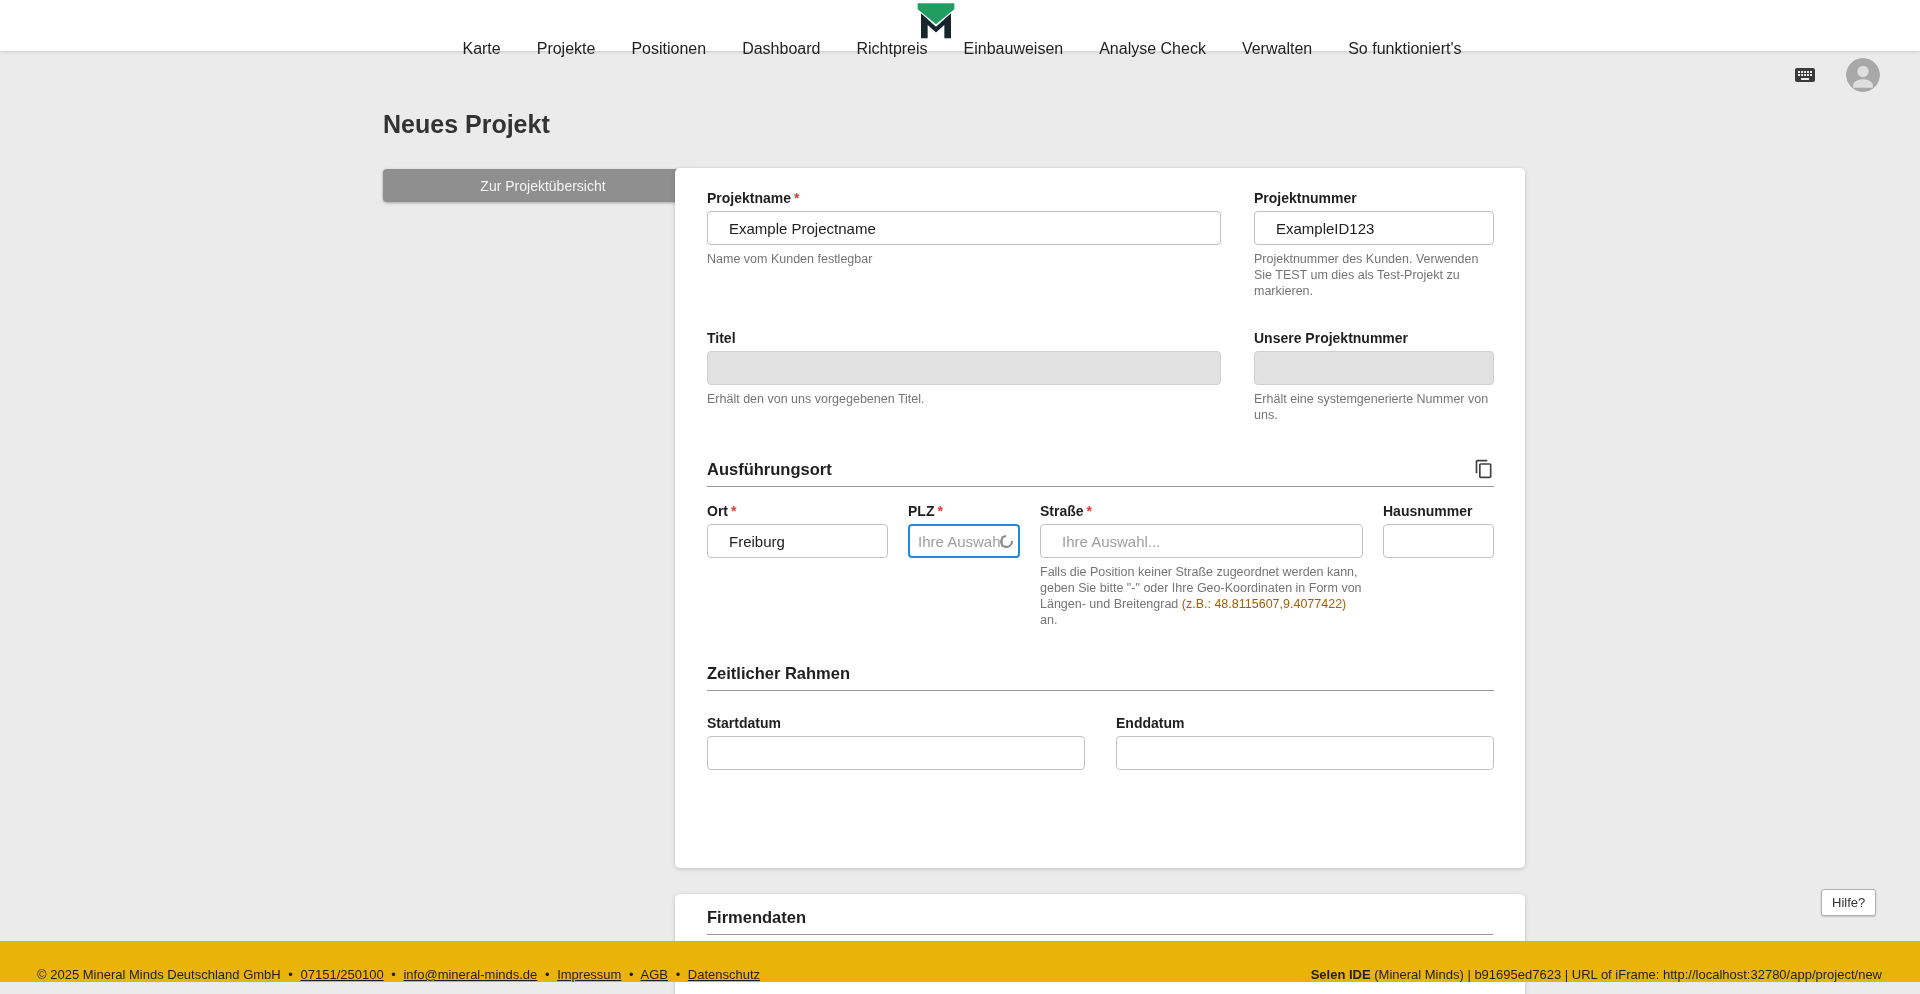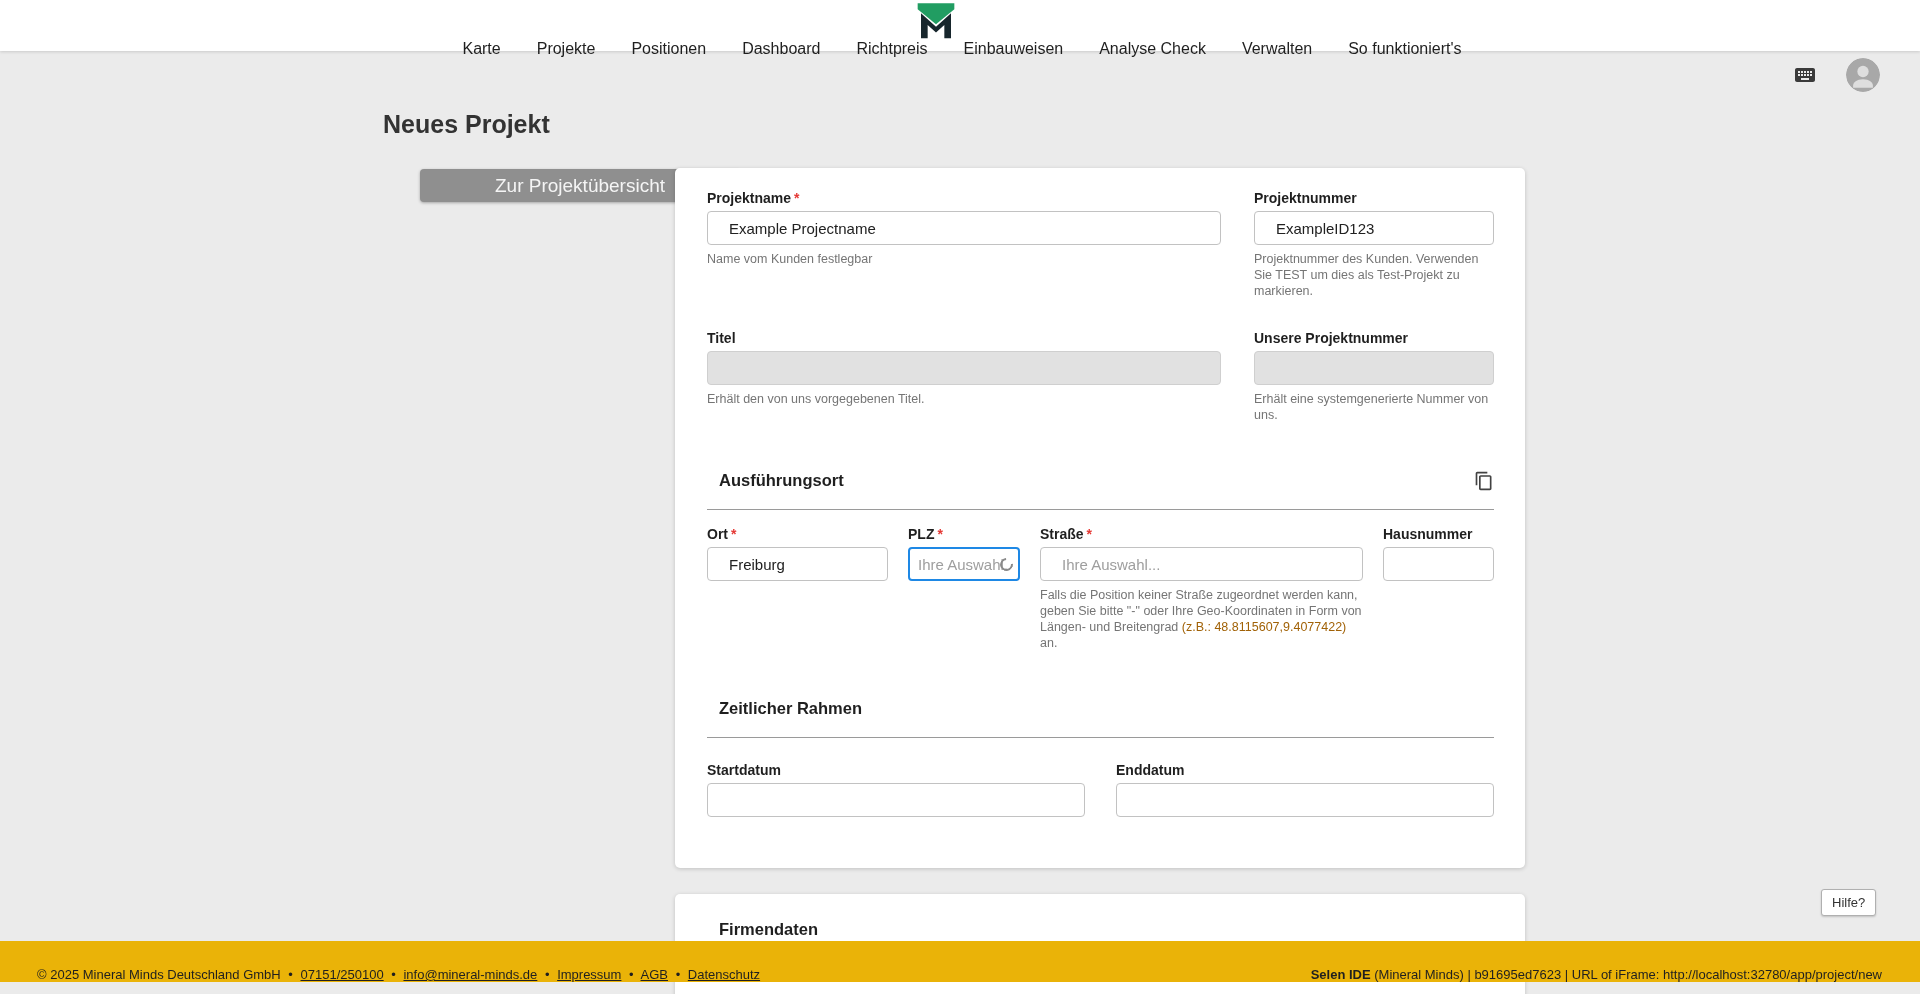--- a/index.html
+++ b/index.html
@@ -12,21 +12,21 @@
   .logo{width:40px;height:40px;margin-right:52px;cursor:pointer;flex:0 0 auto;}
   .nav{display:flex;column-gap:36px;align-items:center;}
   .nav-item{font-size:16px;color:#1f1f1f;text-decoration:none;cursor:pointer;white-space:nowrap;}
   .nav-right{margin-left:auto;display:flex;align-items:center;gap:26px;}
   .icon-btn{display:inline-flex;cursor:pointer;}
   .avatar{width:34px;height:34px;border-radius:50%;overflow:hidden;display:inline-flex;cursor:pointer;}
 
   
   .page-title{position:absolute;left:383px;top:110px;margin:0;font-size:25px;font-weight:700;color:#333;}
   .btn-gray{position:absolute;left:383px;top:169px;width:320px;height:33px;background:#8f8f8f;color:#f5f5f5;
-            border:none;border-radius:4px;font-size:19px;font-family:inherit;box-shadow:0 1px 3px rgba(0,0,0,.3);cursor:pointer;margin-left:37px;}
+            border:none;border-radius:4px;font-size:14px;font-family:inherit;box-shadow:0 1px 3px rgba(0,0,0,.3);cursor:pointer;}
 
   
   .card{position:absolute;background:#fff;border-radius:5px;box-shadow:0 1px 4px rgba(0,0,0,.18);}
   .card-main{left:675px;top:168px;width:850px;height:700px;padding:22px 31px 0 32px;}
   .card-2{left:675px;top:894px;width:850px;height:130px;padding:14px 32px 0;}
 
   .row{display:flex;justify-content:space-between;}
   .col-l{width:514px;} .col-r{width:240px;} .col-half{width:378px;}
   .c1{width:181px;} .c2{width:112px;} .c3{width:323px;} .c4{width:111px;}
   .m-row2{margin-top:31px;} .m-row3{margin-top:28px;} .m-row4{margin-top:16px;gap:12px;} .m-row5{margin-top:24px;}
@@ -35,21 +35,21 @@
   .req{color:#e53935;margin-left:3px;}
   .input{display:block;width:100%;height:34px;border:1px solid #c2c2c2;border-radius:4px;padding:0 21px;
          font-size:15px;font-family:inherit;color:#212121;background:#fff;}
   .input::placeholder{color:#9e9e9e;}
   .input:disabled{background:#e1e1e1;border-color:#cfcfcf;}
   .input.focused{border:2px solid #1e88e5;padding:0 8px;}
   .helper{margin-top:6px;font-size:12.5px;line-height:16px;color:#757575;}
   .helper .light{color:#a16207;}
 
   .section-head{display:flex;align-items:center;justify-content:space-between;margin-top:36px;}
-  .section-title{margin:12px;font-size:16.5px;font-weight:700;color:#1f1f1f;}
+  .section-title{margin:0;font-size:16.5px;font-weight:700;color:#1f1f1f;}
   .hr{height:1px;background:#9a9a9a;margin-top:7px;}
   .icon-copy{display:inline-flex;cursor:pointer;}
 
   .select{height:34px;border:1px solid #c2c2c2;border-radius:4px;display:flex;align-items:center;
           justify-content:space-between;padding:0 10px;font-size:15px;color:#212121;cursor:pointer;background:#fff;}
   .caret{width:0;height:0;border-left:5px solid transparent;border-right:5px solid transparent;border-top:5px solid #616161;}
 
   .plz-wrap{position:relative;}
   .spinner{position:absolute;right:7px;top:11px;width:13px;height:13px;border:2px solid #8a8a8a;
            border-top-color:transparent;border-radius:50%;transform:rotate(40deg);}

